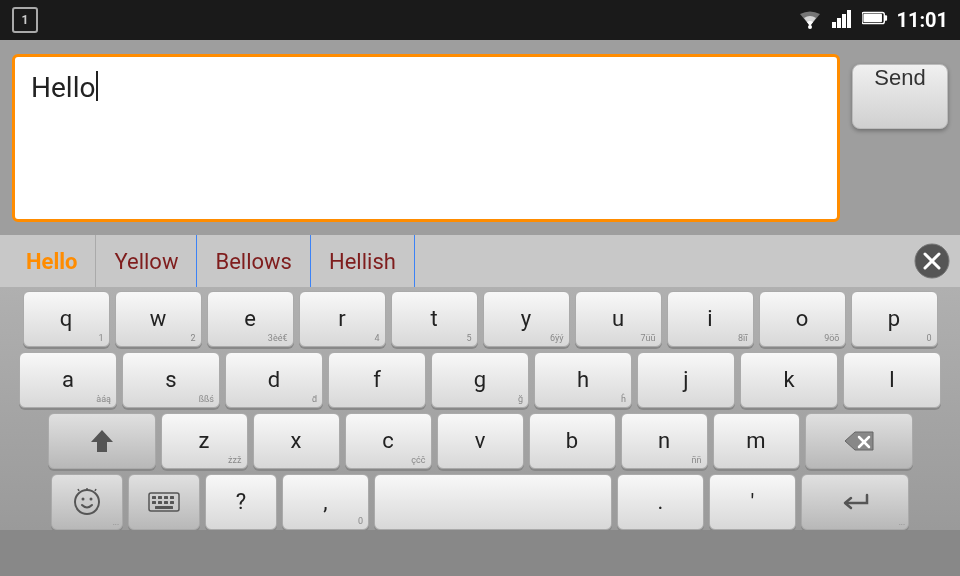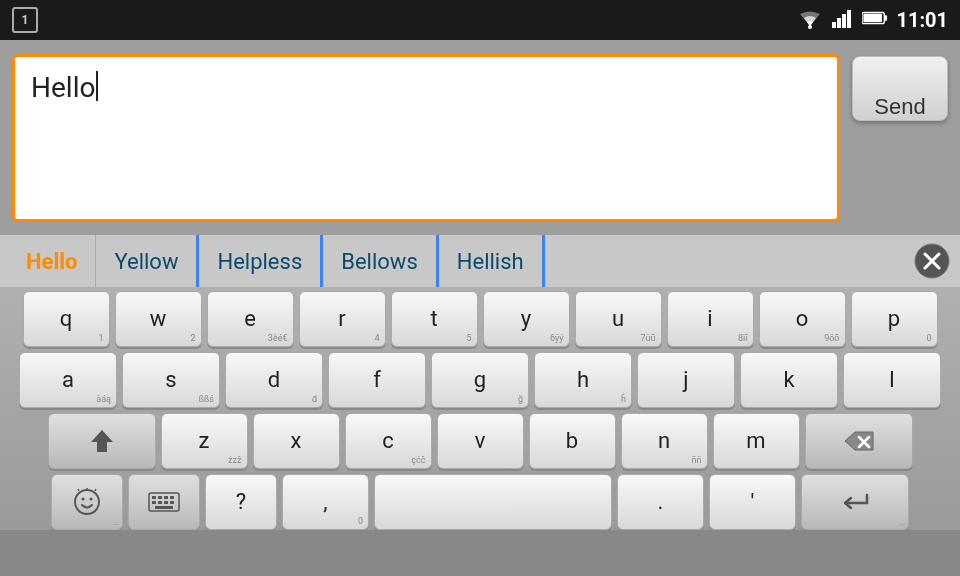--- a/index.html
+++ b/index.html
@@ -101,46 +101,46 @@
     #send-button {
       width: 96px;
       height: 65px;
       background: linear-gradient(to bottom, #f0f0f0, #d0d0d0);
       border: 1px solid #bbb;
       border-radius: 8px;
       font-size: 22px;
       color: #333;
       cursor: pointer;
       display: flex;
-      align-items: flex-end;
+      align-items: flex-start;
       justify-content: center;
       box-shadow: 0 2px 4px rgba(0,0,0,0.3);
       align-self: flex-start;
-      margin-top: 4px;
+      margin-top: 12px;
     }
 
     
     #suggestions-bar {
       width: 100%;
       height: 52px;
       background: #c8c8c8;
       display: flex;
       align-items: center;
       padding: 0 8px;
       gap: 0;
     }
     .suggestion-item {
       padding: 0 18px;
       font-size: 22px;
-      color: #0c4a6e;
+      color: #7f1d1d;
       cursor: pointer;
       height: 100%;
       display: flex;
       align-items: center;
-      border-right: 3px solid #3b82f6;
+      border-right: 1px solid #3b82f6;
     }
     .suggestion-item:first-child {
       color: #ff8c00;
       font-weight: bold;
       border-right: 1px solid #aaa;
     }
     .suggestion-item:last-child {
       border-right: none;
     }
     .suggestion-spacer { flex: 1; }
@@ -265,21 +265,20 @@
       <span class="cursor"></span>
   </div>
   <button id="send-button">
     <span>Send</span>
   </button>
 </div>
 
 <div id="suggestions-bar">
   <div class="suggestion-item" style="color:#ff8c00; font-weight:bold;">Hello</div>
   <div class="suggestion-item">Yellow</div>
-  <div class="suggestion-item">Helpless</div>
   <div class="suggestion-item">Bellows</div>
   <div class="suggestion-item">Hellish</div>
   <div class="suggestion-spacer"></div>
   <div class="close-suggestion">
     <svg viewBox="0 0 36 36" xmlns="http://www.w3.org/2000/svg">
       <circle cx="18" cy="18" r="17" fill="#555" stroke="#777" stroke-width="1"></circle>
       <line x1="11" y1="11" x2="25" y2="25" stroke="white" stroke-width="3" stroke-linecap="round"></line>
       <line x1="25" y1="11" x2="11" y2="25" stroke="white" stroke-width="3" stroke-linecap="round"></line>
     </svg>
   </div>

